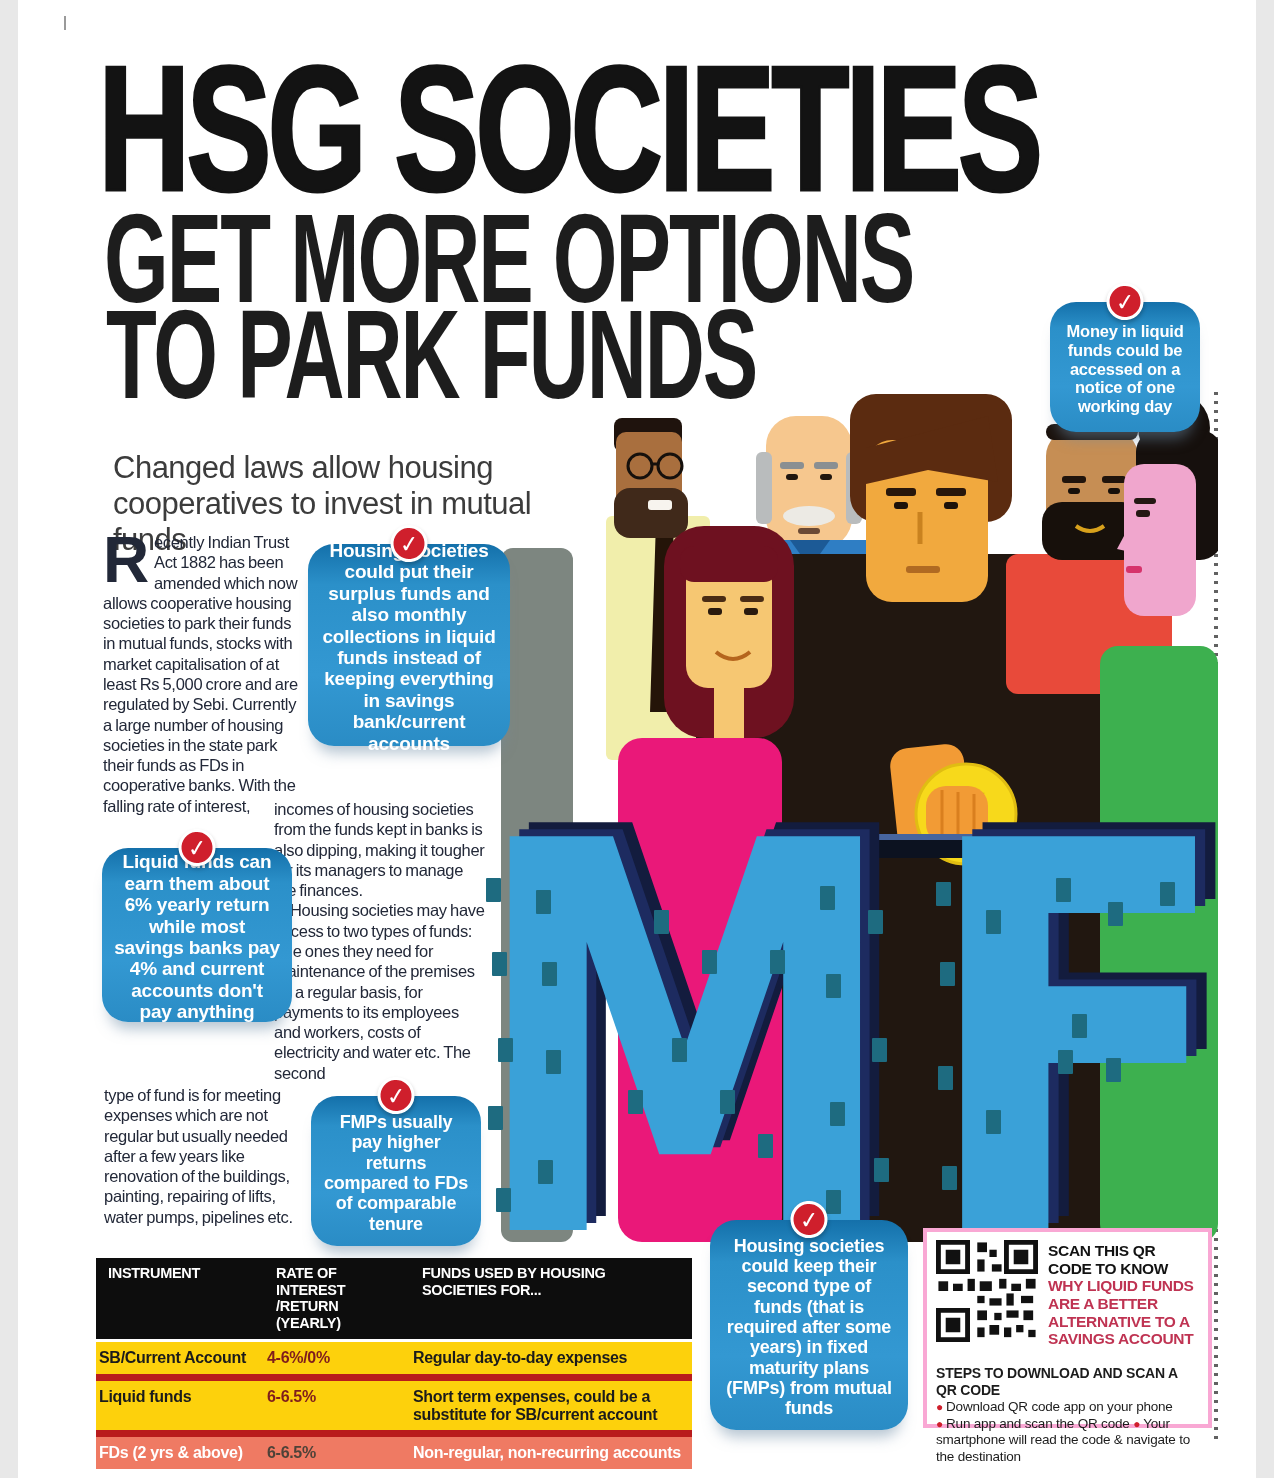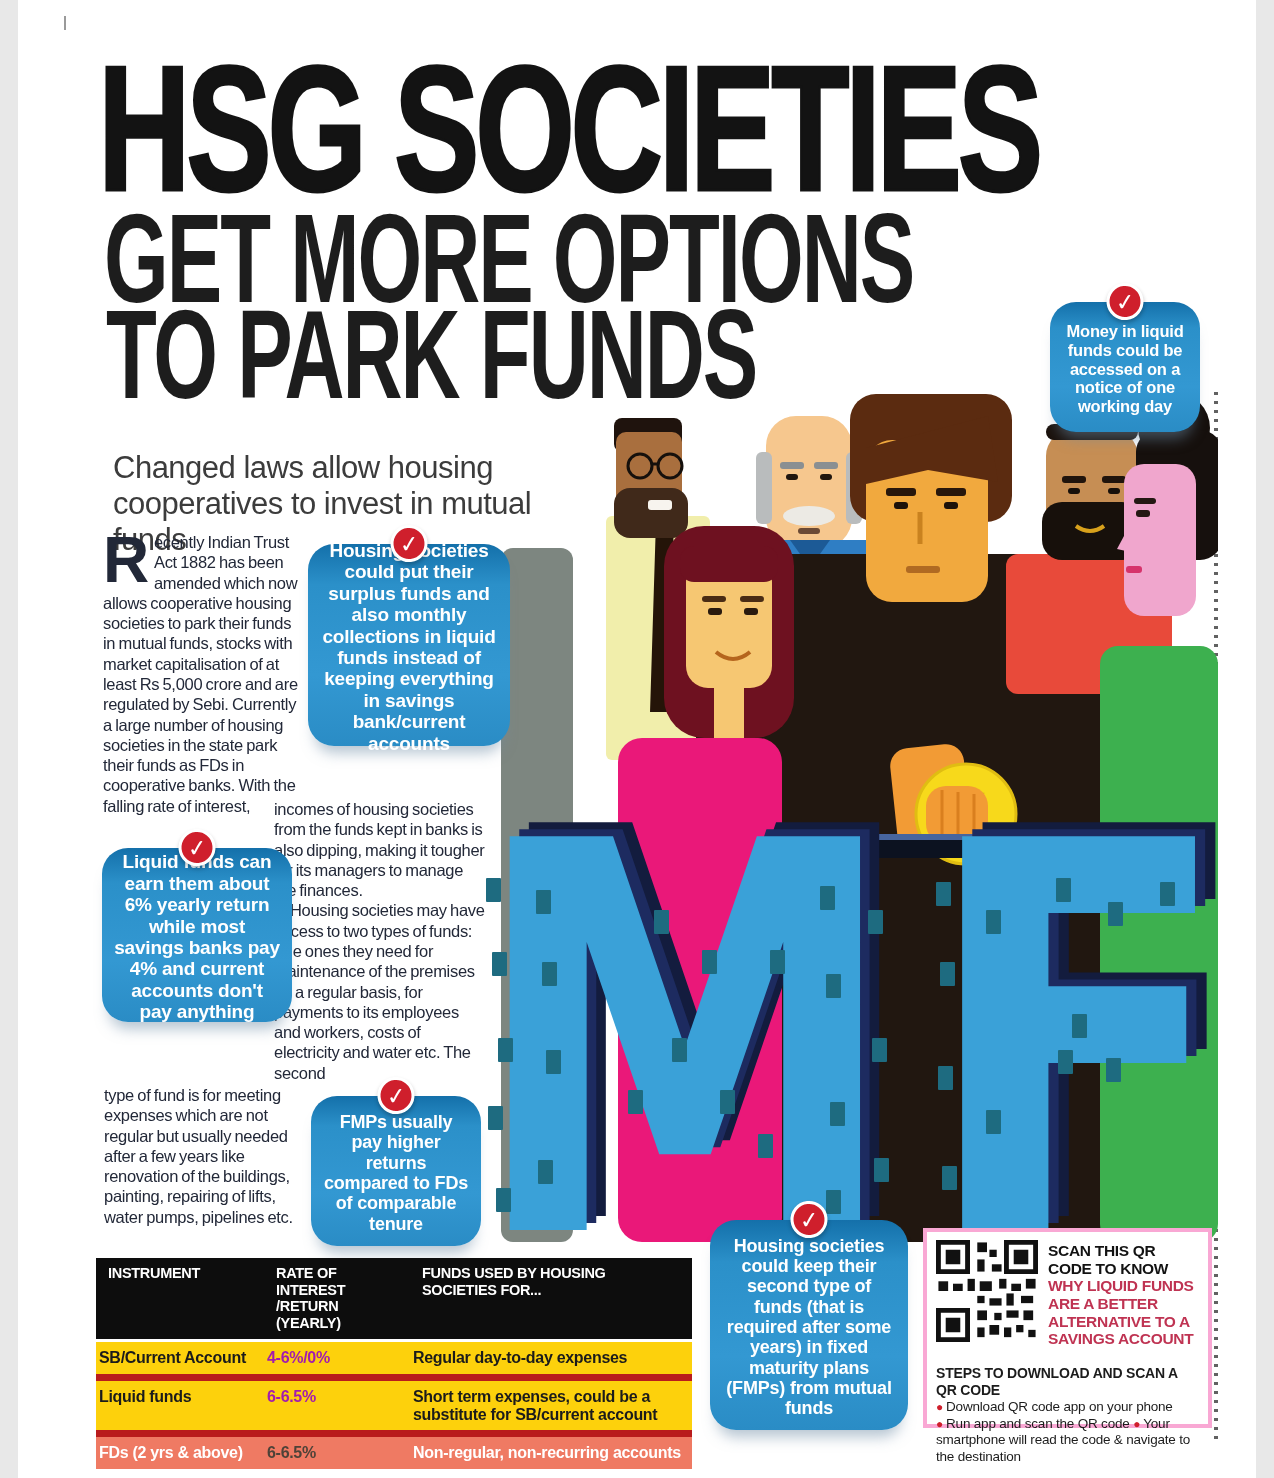--- a/index.html
+++ b/index.html
@@ -45,21 +45,21 @@
 
   
   .rate-table{position:absolute;left:78px;top:1258px;width:596px;z-index:6;letter-spacing:-0.3px;}
   .t-head{background:#0d0d0d;color:#fff;display:grid;grid-template-columns:168px 146px 1fr;
           padding:7px 12px;font-weight:bold;font-size:14.5px;line-height:1.15;margin-bottom:3px;}
   .t-head .c2{max-width:128px;}
   .t-head .c3{max-width:205px;}
   .t-row{display:grid;grid-template-columns:168px 146px 1fr;padding:7px 3px;font-weight:bold;font-size:16px;line-height:1.12;}
   .t-row + .t-row{border-top:7px solid #b91c1c;}
   .theme-yellow{background:#fdd10c;color:#1b1b1b;}
-  .theme-yellow .rate{color:#a21caf;}
+  .theme-yellow .rate{color:#7f1d1d;}
   .theme-salmon{background:#ef7a63;color:#ffffff;}
   .theme-salmon .rate{color:#4e4238;}
 
   
   .qrbox{position:absolute;left:905px;top:1228px;width:289px;height:200px;border:4px solid #f9a8d4;
          background:#fff;padding:8px 9px;z-index:6;}
   .qr-top{display:flex;gap:10px;}
   .qr-img{width:102px;height:102px;flex:0 0 auto;}
   .qr-head{font-size:15.5px;font-weight:bold;line-height:1.14;color:#121212;letter-spacing:-0.3px;padding-top:2px;}
   .qr-head .red{color:#bf3352;}

